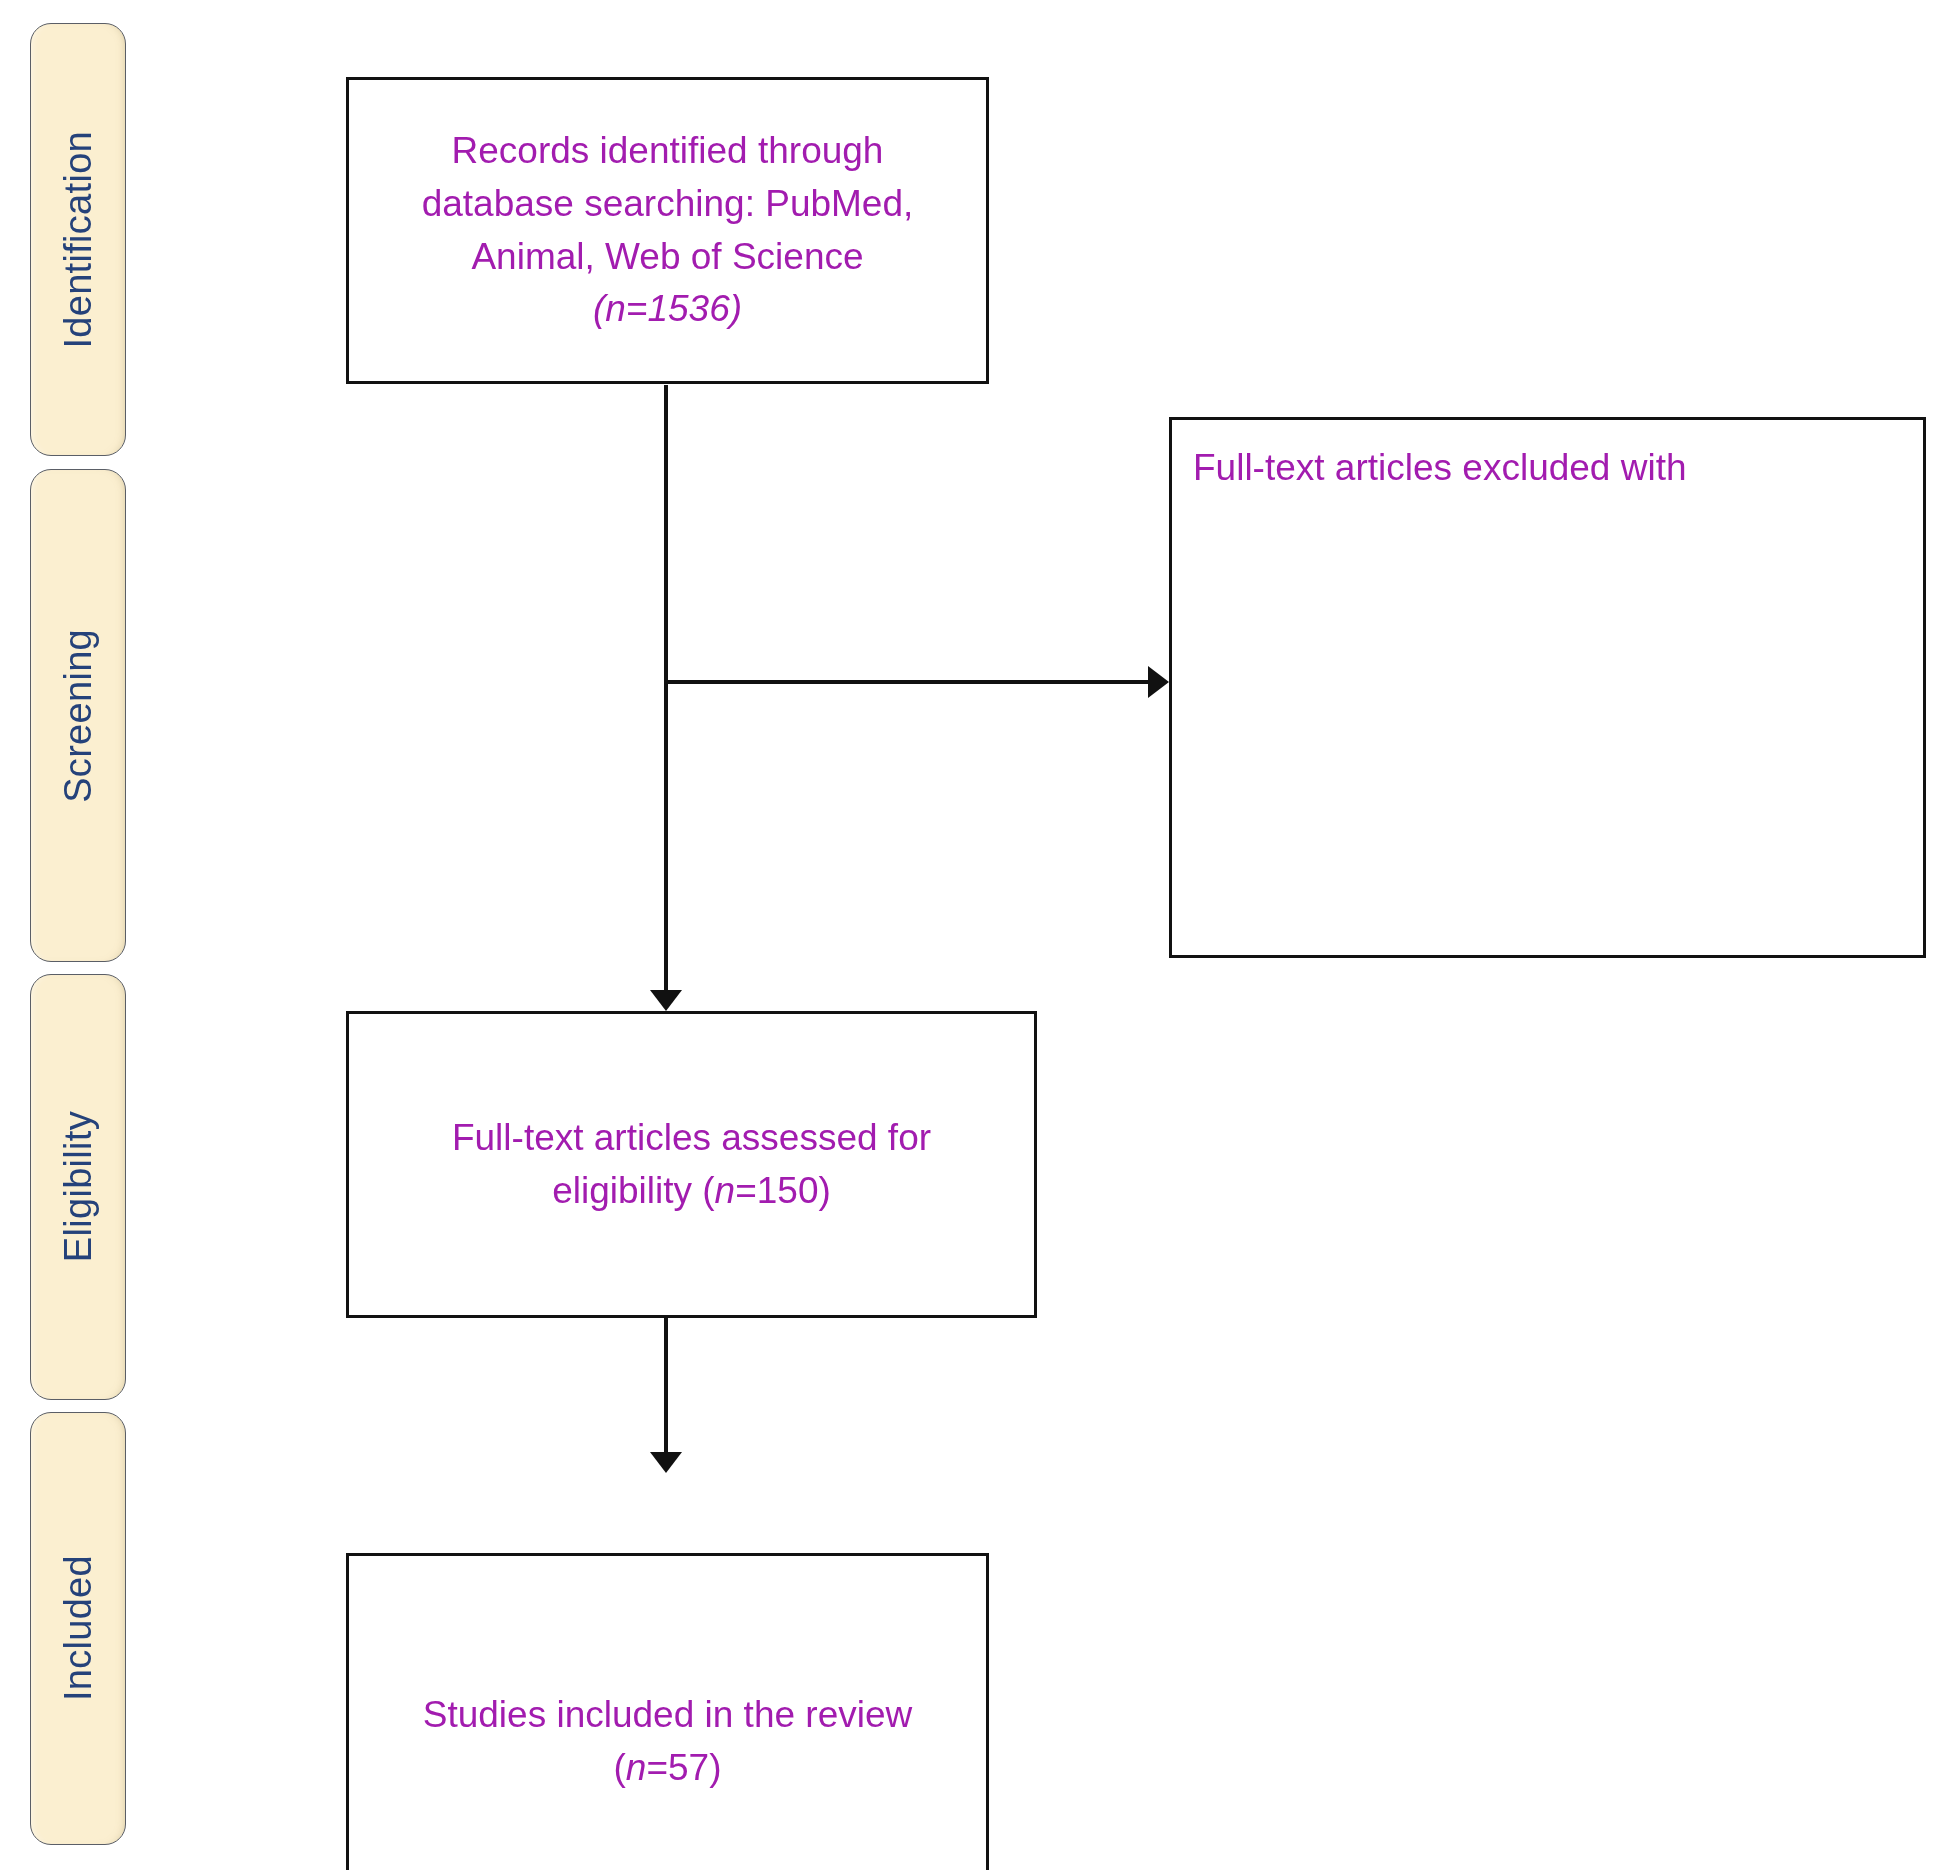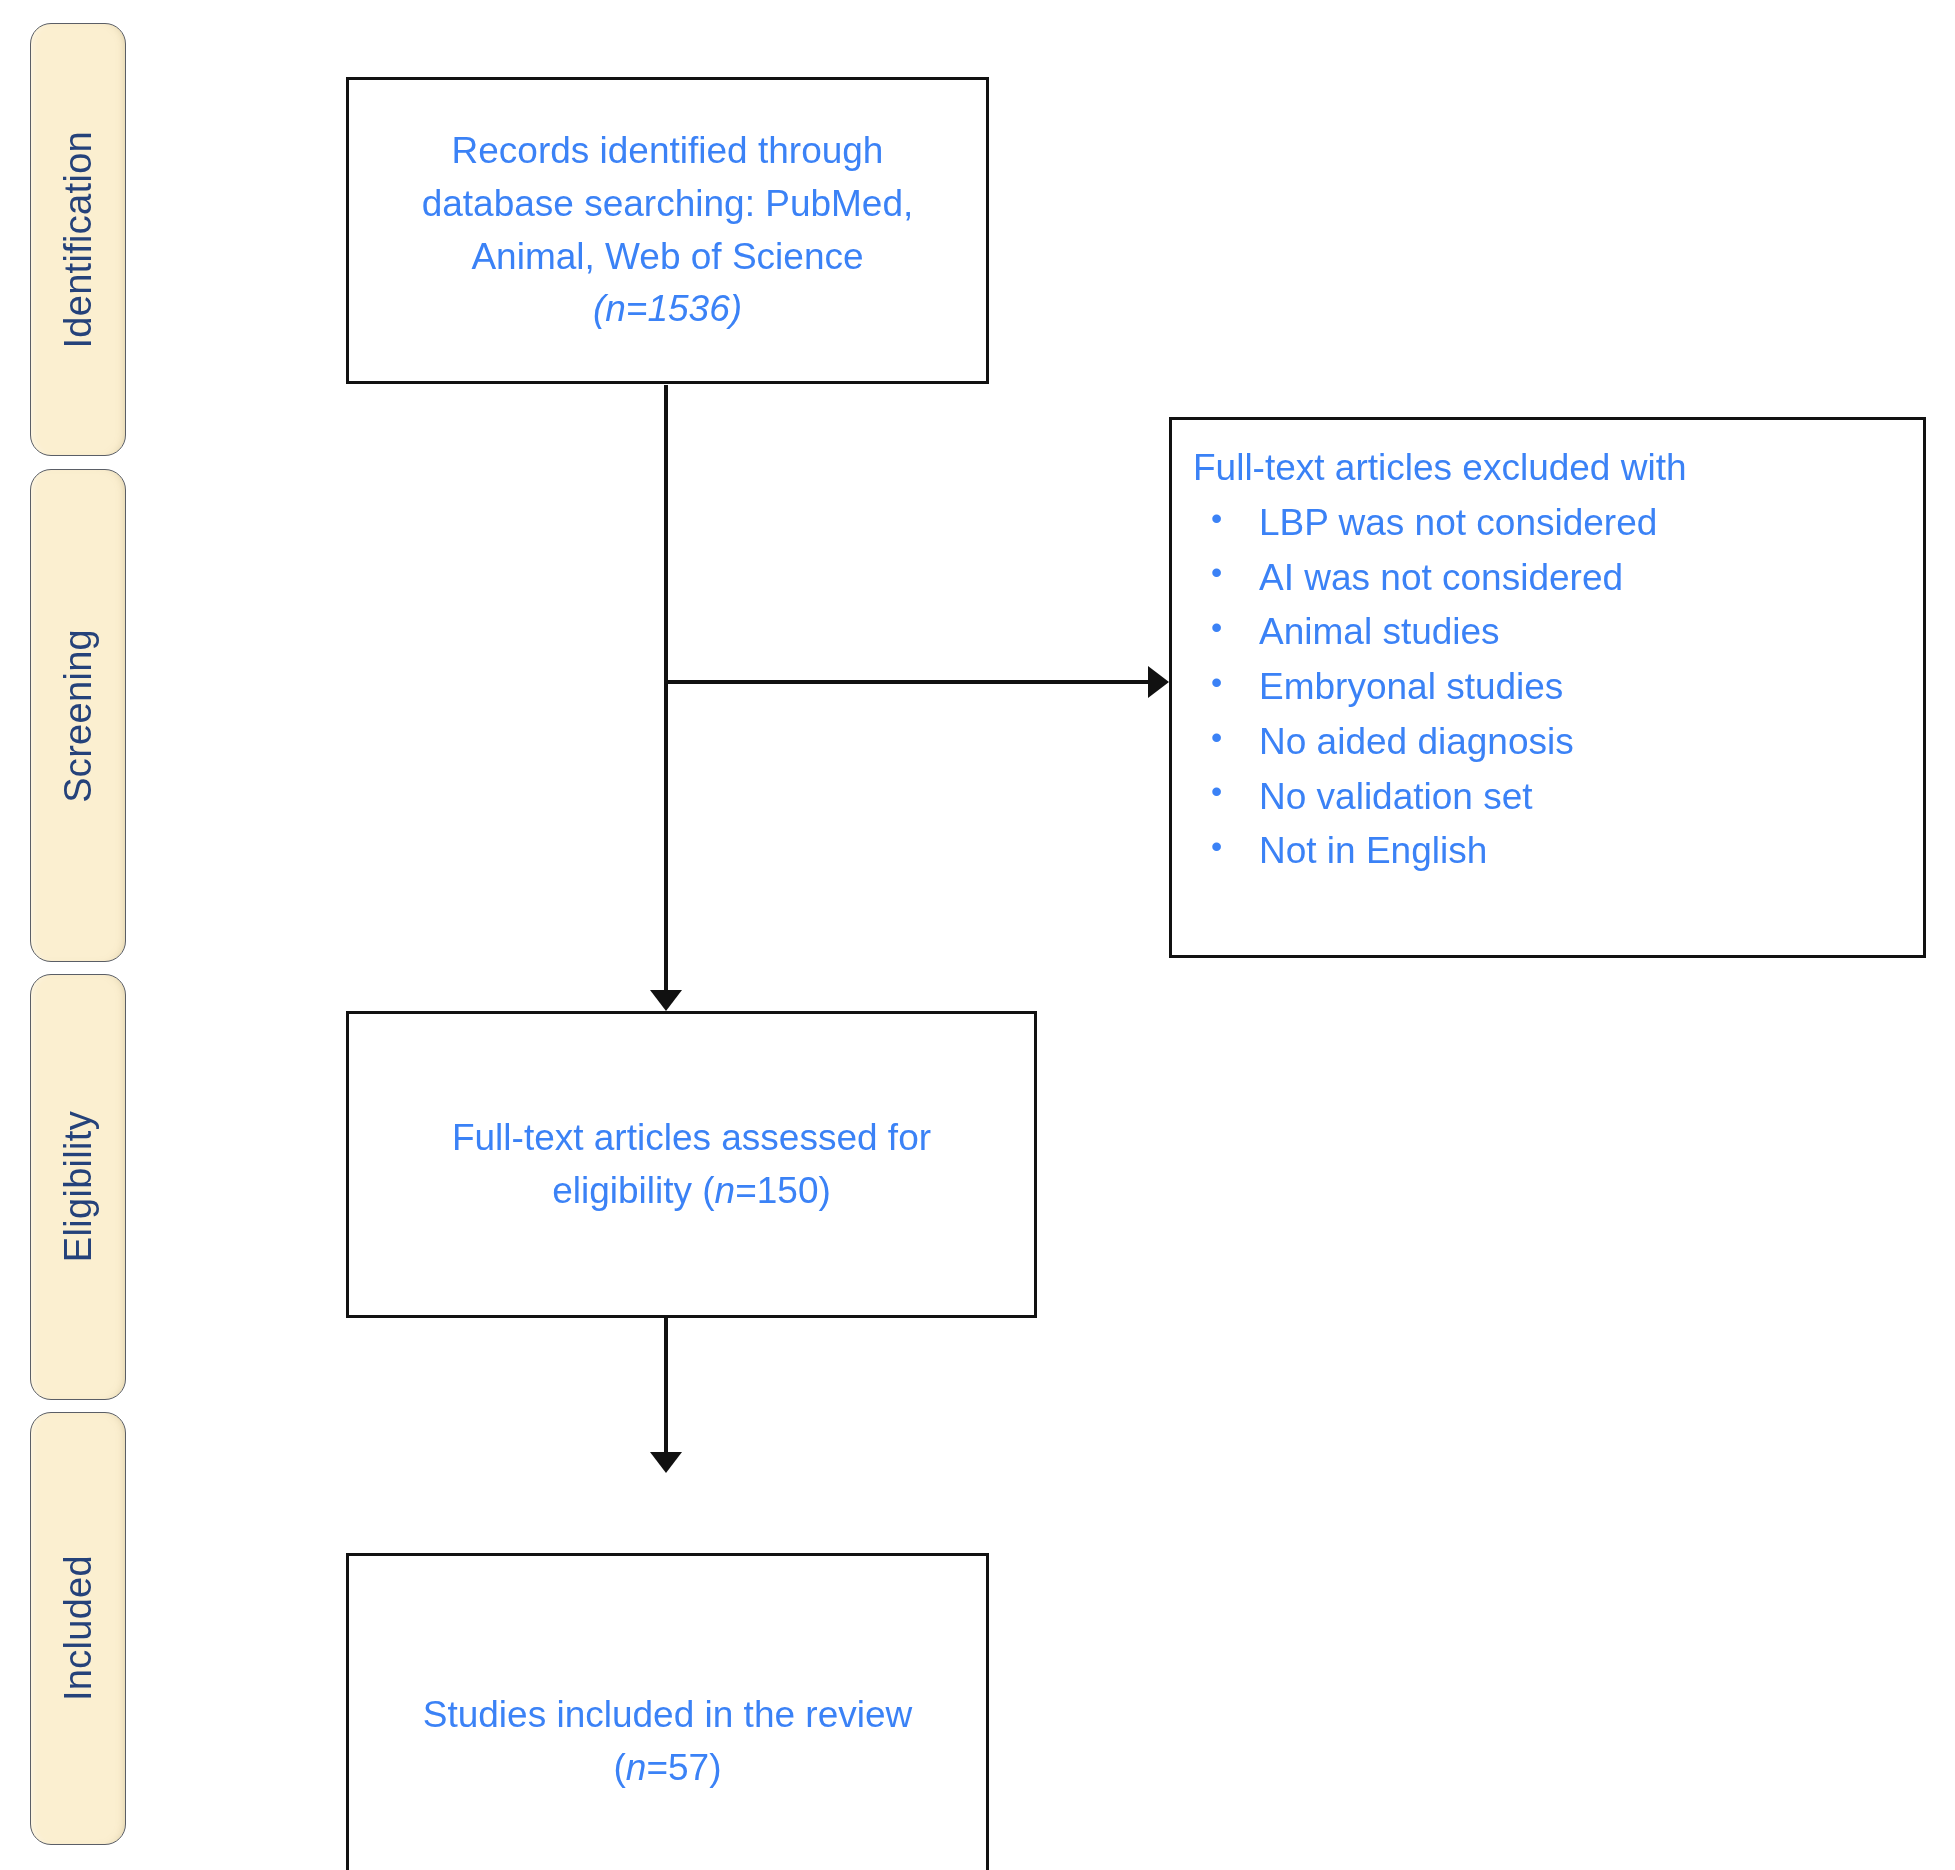--- a/index.html
+++ b/index.html
@@ -45,21 +45,21 @@
   .fbox{
     position:absolute;
     box-sizing:border-box;
     background:#ffffff;
     border:3px solid #111111;
     display:flex;
     align-items:center;
     justify-content:center;
   }
   .fbox .btext{
-    color:#3b82f6;
+    color:#a21caf;
     font-size:37px;
     line-height:1.42;
     text-align:center;
     padding:0 23px;
   }
   .fbox .btext em{font-style:italic;}
 
   
   .fbox.left-align{align-items:flex-start;justify-content:flex-start;}
   .fbox.left-align .btext{
@@ -132,29 +132,20 @@
       <div>Records identified through</div>
       <div>database searching: PubMed,</div>
       <div>Animal, Web of Science</div>
       <div><em><span>(</span><span>n</span><span>=1536)</span></em></div>
     </div>
   </div>
 
   <div class="fbox left-align" style="left:1169px;top:417px;width:757px;height:541px;">
     <div class="btext">
       <div class="excl-head">Full-text articles excluded with</div>
-      <ul class="excl-list">
-        <li>LBP was not considered</li>
-        <li>AI was not considered</li>
-        <li>Animal studies</li>
-        <li>Embryonal studies</li>
-        <li>No aided diagnosis</li>
-        <li>No validation set</li>
-        <li>Not in English</li>
-      </ul>
     </div>
   </div>
 
   <div class="fbox" style="left:346px;top:1011px;width:691px;height:307px;">
     <div class="btext">
       <div>Full-text articles assessed for</div>
       <div><span>eligibility (</span><em>n</em><span>=150)</span></div>
     </div>
   </div>
 

